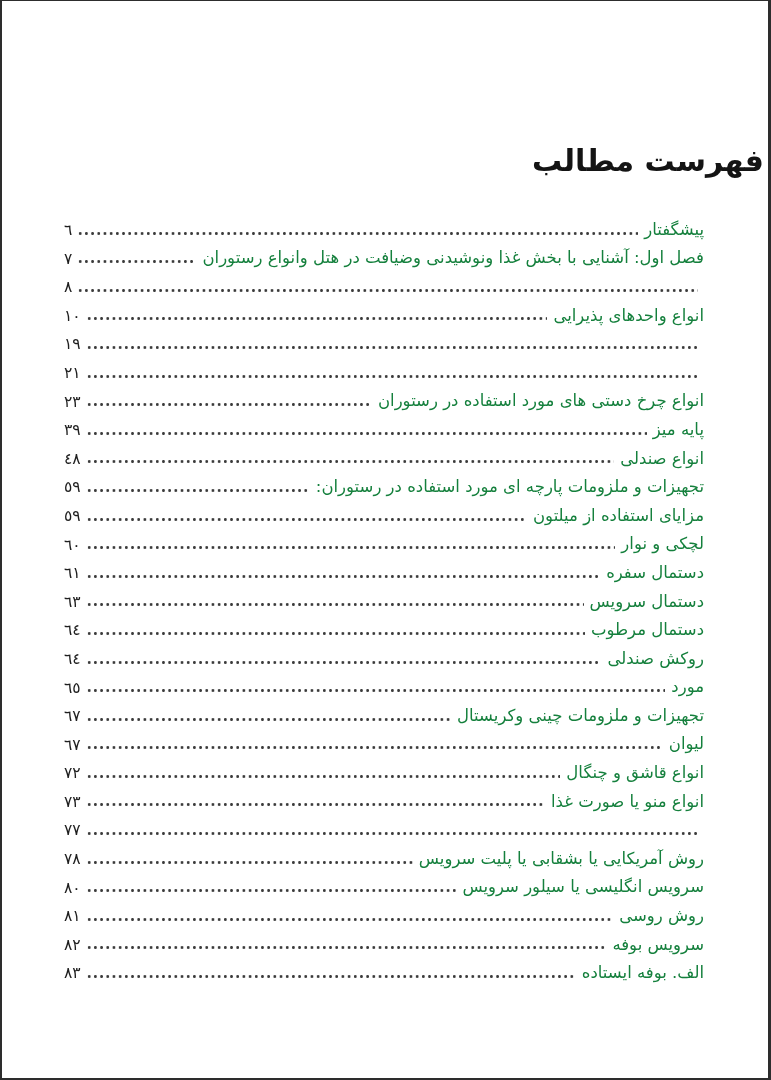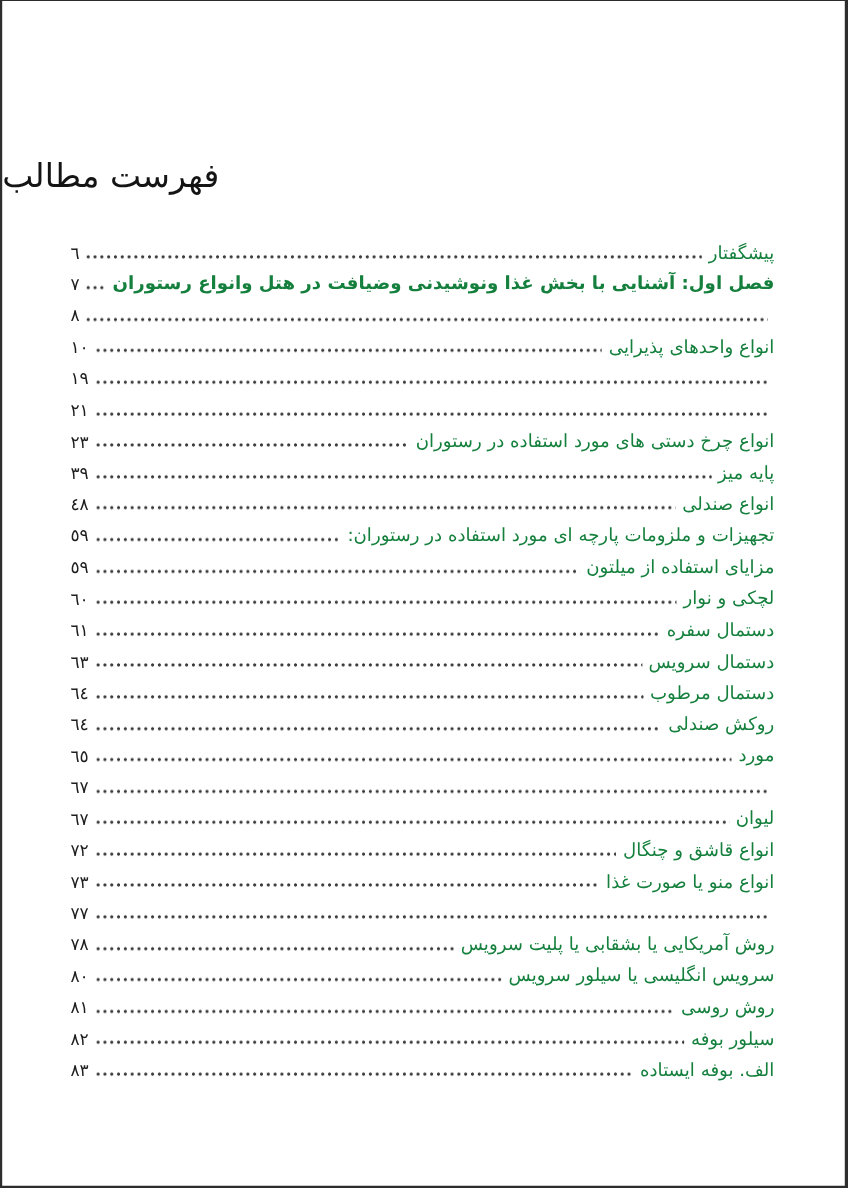--- a/index.html
+++ b/index.html
@@ -21,44 +21,44 @@
     color: #1f1f1f;
     direction: rtl;
     overflow: hidden;
   }
   .title {
     margin: 0;
     position: absolute;
     top: 142px;
     left: 0;
     right: 4px;
-    text-align: left;
+    text-align: right;
     font-size: 30px;
-    font-weight: normal;
+    font-weight: bold;
     color: #141414;
     letter-spacing: 0;
   }
   .toc {
     position: absolute;
     top: 213px;
     right: 64px;
     left: 62px;
   }
   .row {
     display: flex;
     align-items: flex-end;
     height: 28.6px;
     box-sizing: border-box;
     padding-bottom: 3px;
     font-size: 16.5px;
     line-height: 1.2;
     white-space: nowrap;
   }
   .row.chapter .label {
-    font-weight: bold;
+    font-weight: normal;
   }
   .label {
     flex: 0 0 auto;
     color: #15803d;
   }
   .leader {
     flex: 1 1 auto;
     min-width: 10px;
     height: 7px;
     margin: 0 6px 3px 6px;
@@ -154,20 +154,21 @@
     <span class="label">روکش صندلی</span>
     <span class="leader"></span>
     <span class="num">٦٤</span>
   </div>
       <div class="row">
     <span class="label">مورد</span>
     <span class="leader"></span>
     <span class="num">٦٥</span>
   </div>
       <div class="row">
+    <span class="label">تجهیزات و ملزومات چینی وکریستال</span>
     <span class="leader"></span>
     <span class="num">٦٧</span>
   </div>
       <div class="row">
     <span class="label">لیوان</span>
     <span class="leader"></span>
     <span class="num">٦٧</span>
   </div>
       <div class="row">
     <span class="label">انواع قاشق و چنگال</span>
@@ -192,21 +193,21 @@
     <span class="label">سرویس انگلیسی یا سیلور سرویس</span>
     <span class="leader"></span>
     <span class="num">٨٠</span>
   </div>
       <div class="row">
     <span class="label">روش روسی</span>
     <span class="leader"></span>
     <span class="num">٨١</span>
   </div>
       <div class="row">
-    <span class="label">سیلور بوفه</span>
+    <span class="label">سرویس بوفه</span>
     <span class="leader"></span>
     <span class="num">٨٢</span>
   </div>
       <div class="row">
     <span class="label">الف. بوفه ایستاده</span>
     <span class="leader"></span>
     <span class="num">٨٣</span>
   </div>
     </div>
 </div>

